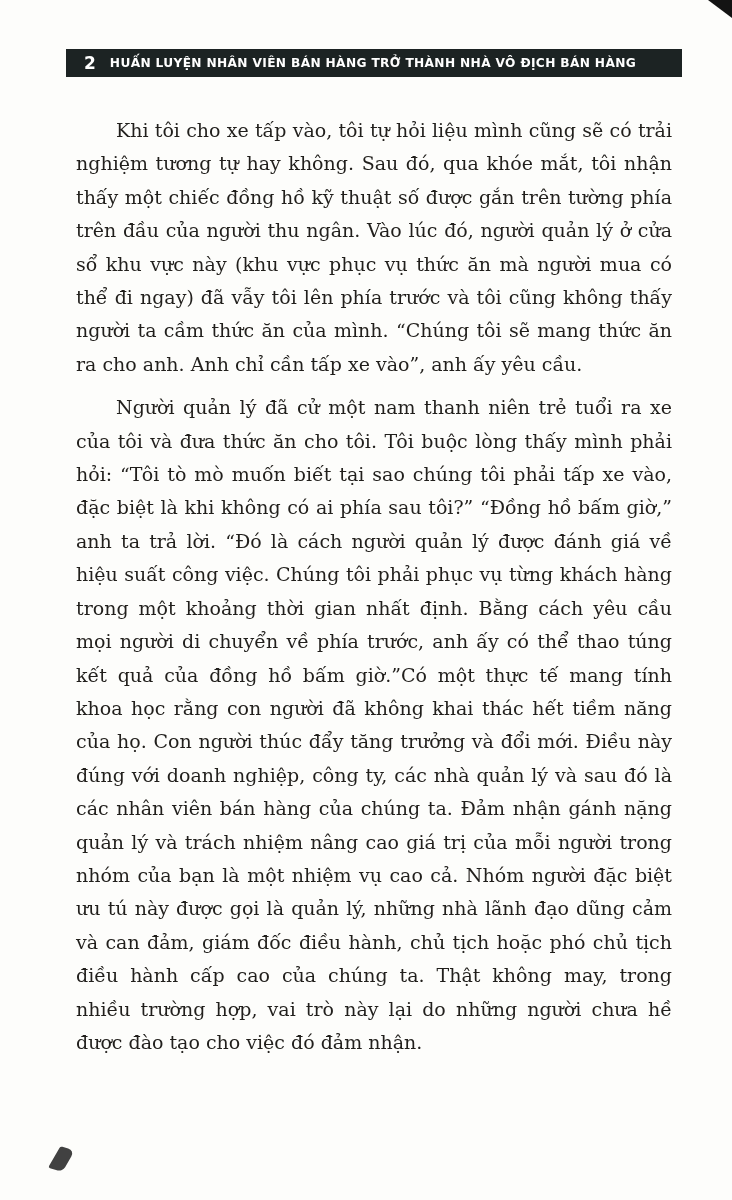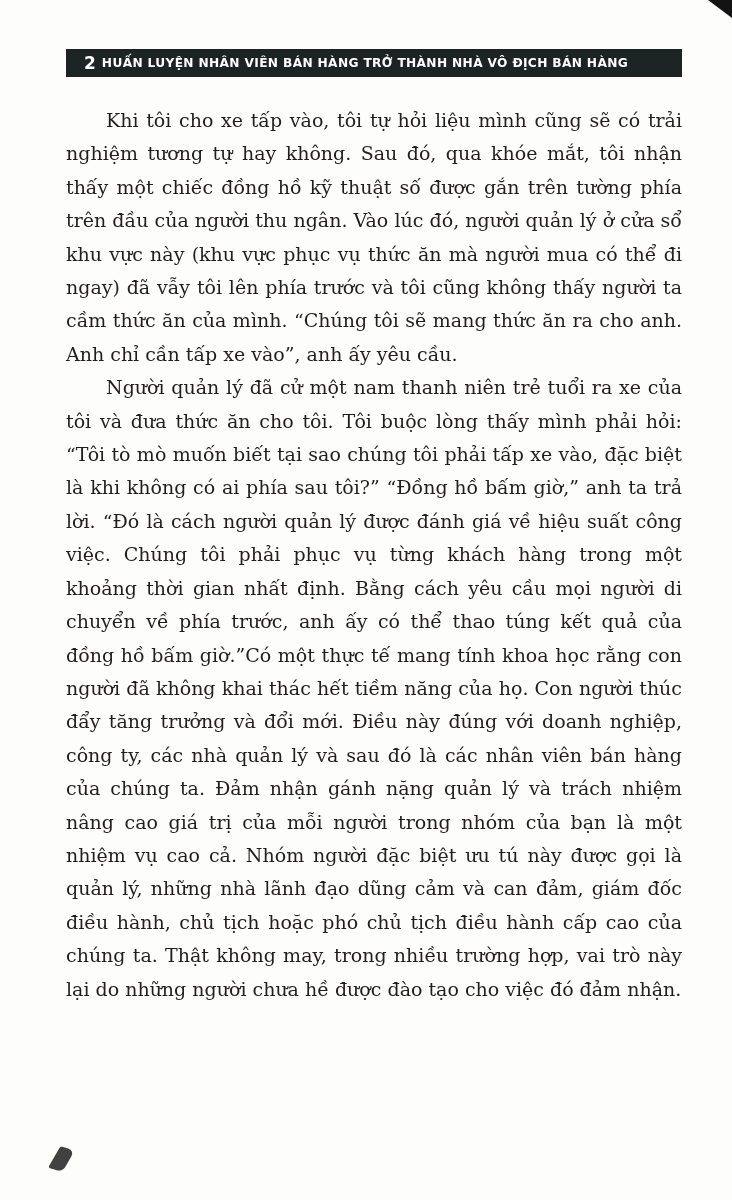--- a/index.html
+++ b/index.html
@@ -32,38 +32,38 @@
     font-size:17px;
     margin-left:18px;
     line-height:1;
   }
   .running-title{
     color:var(--header-text);
     font-family:"DejaVu Sans",sans-serif;
     font-weight:bold;
     font-size:12.2px;
     letter-spacing:0.35px;
-    margin-left:6px;
+    margin-left:14px;
     white-space:nowrap;
     line-height:1;
   }
   
   .content{
     position:absolute;
     top:104px;left:66px;
     width:616px;
     font-family:"DejaVu Serif","Liberation Serif",serif;
     font-size:19px;
     line-height:33.4px;
     color:var(--body-text);
     text-align:justify;
     -webkit-hyphens:none;hyphens:none;
   }
   .content p{
-    margin:0;
+    margin:10px;
     text-indent:40px;
   }
   
   .corner-tr{
     position:absolute;top:0;right:0;
     width:0;height:0;
     border-top:18px solid #131313;
     border-left:24px solid transparent;
   }
   .speck-bl{

